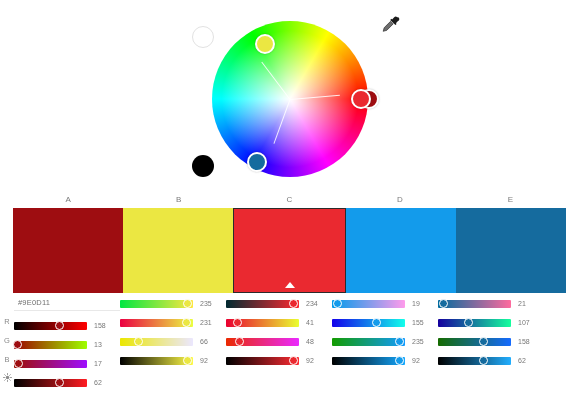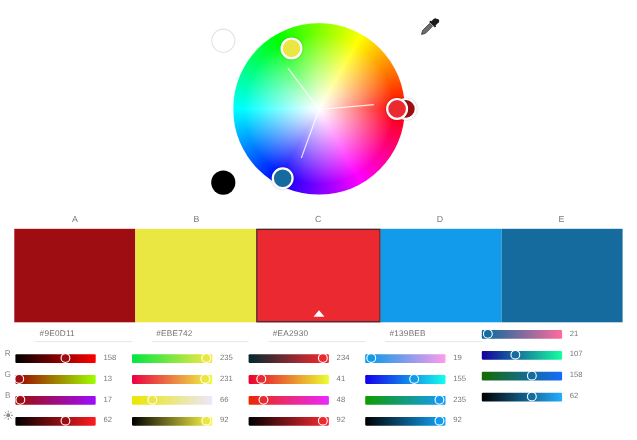--- a/index.html
+++ b/index.html
@@ -155,21 +155,20 @@
     margin-right: 0px;
     flex: none;
   }
   .col-hex {
     font-size: 7.5px;
     color: #6f6f6f;
     padding: 4px 0 3px 4px;
     border-bottom: 1px solid #e8e8e8;
     letter-spacing: 0.2px;
     margin-bottom: 5px;
-    margin-left: 18px;
   }
   .slider-row {
     display: flex;
     align-items: center;
     height: 19px;
   }
   .slider-track {
     position: relative;
     width: 73px;
     height: 8px;
@@ -283,21 +282,20 @@
           <div class="slider-value">17</div>
         </div>
         <div class="slider-row">
           <div class="slider-track" style="background: linear-gradient(to right, rgb(0, 0, 0), rgb(255, 28, 34));">
             <div class="slider-knob" style="left: 62%; background: rgb(158, 13, 17);"></div>
           </div>
           <div class="slider-value">62</div>
         </div>
       </div>
       <div class="slider-column">
-        <div class="col-hex">#EBE742</div>
         <div class="slider-row">
           <div class="slider-track" style="background: linear-gradient(to right, rgb(0, 231, 66), rgb(255, 231, 66));">
             <div class="slider-knob" style="left: 92%; background: rgb(235, 231, 66);"></div>
           </div>
           <div class="slider-value">235</div>
         </div>
         <div class="slider-row">
           <div class="slider-track" style="background: linear-gradient(to right, rgb(235, 0, 66), rgb(235, 255, 66));">
             <div class="slider-knob" style="left: 91%; background: rgb(235, 231, 66);"></div>
           </div>
@@ -310,21 +308,20 @@
           <div class="slider-value">66</div>
         </div>
         <div class="slider-row">
           <div class="slider-track" style="background: linear-gradient(to right, rgb(0, 0, 0), rgb(255, 251, 72));">
             <div class="slider-knob" style="left: 92%; background: rgb(235, 231, 66);"></div>
           </div>
           <div class="slider-value">92</div>
         </div>
       </div>
       <div class="slider-column">
-        <div class="col-hex">#EA2930</div>
         <div class="slider-row">
           <div class="slider-track" style="background: linear-gradient(to right, rgb(0, 41, 48), rgb(255, 41, 48));">
             <div class="slider-knob" style="left: 92%; background: rgb(234, 41, 48);"></div>
           </div>
           <div class="slider-value">234</div>
         </div>
         <div class="slider-row">
           <div class="slider-track" style="background: linear-gradient(to right, rgb(234, 0, 48), rgb(234, 255, 48));">
             <div class="slider-knob" style="left: 16%; background: rgb(234, 41, 48);"></div>
           </div>
@@ -337,21 +334,20 @@
           <div class="slider-value">48</div>
         </div>
         <div class="slider-row">
           <div class="slider-track" style="background: linear-gradient(to right, rgb(0, 0, 0), rgb(255, 44, 52));">
             <div class="slider-knob" style="left: 92%; background: rgb(234, 41, 48);"></div>
           </div>
           <div class="slider-value">92</div>
         </div>
       </div>
       <div class="slider-column">
-        <div class="col-hex">#139BEB</div>
         <div class="slider-row">
           <div class="slider-track" style="background: linear-gradient(to right, rgb(0, 155, 235), rgb(255, 155, 235));">
             <div class="slider-knob" style="left: 7%; background: rgb(19, 155, 235);"></div>
           </div>
           <div class="slider-value">19</div>
         </div>
         <div class="slider-row">
           <div class="slider-track" style="background: linear-gradient(to right, rgb(19, 0, 235), rgb(19, 255, 235));">
             <div class="slider-knob" style="left: 61%; background: rgb(19, 155, 235);"></div>
           </div>

